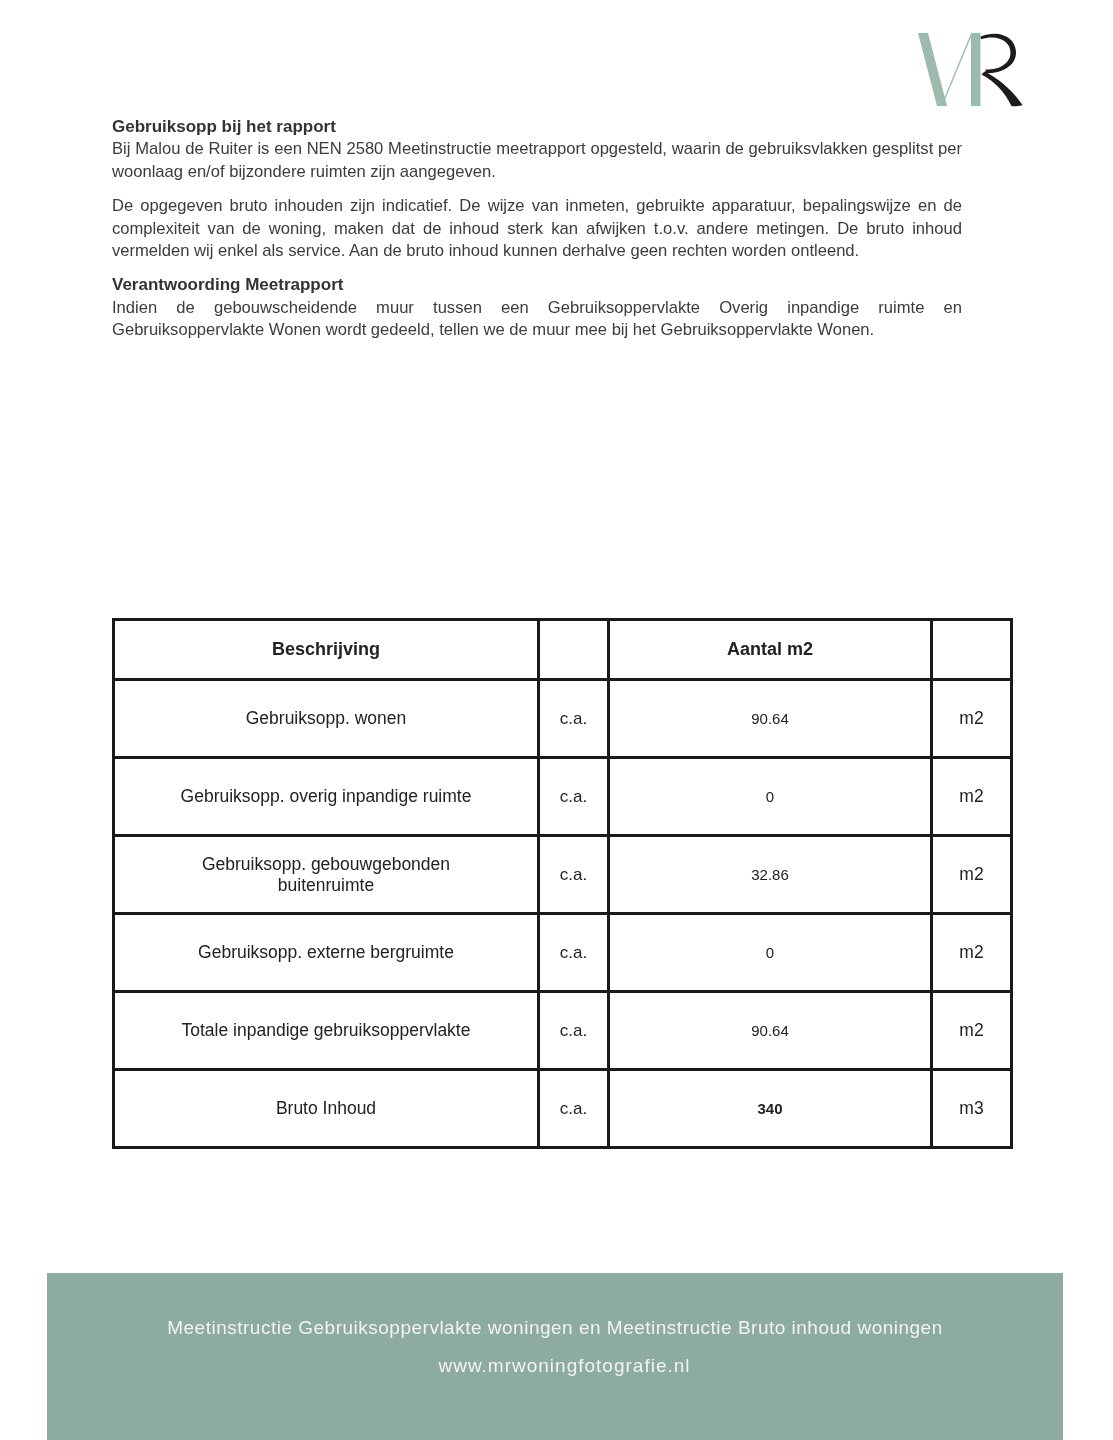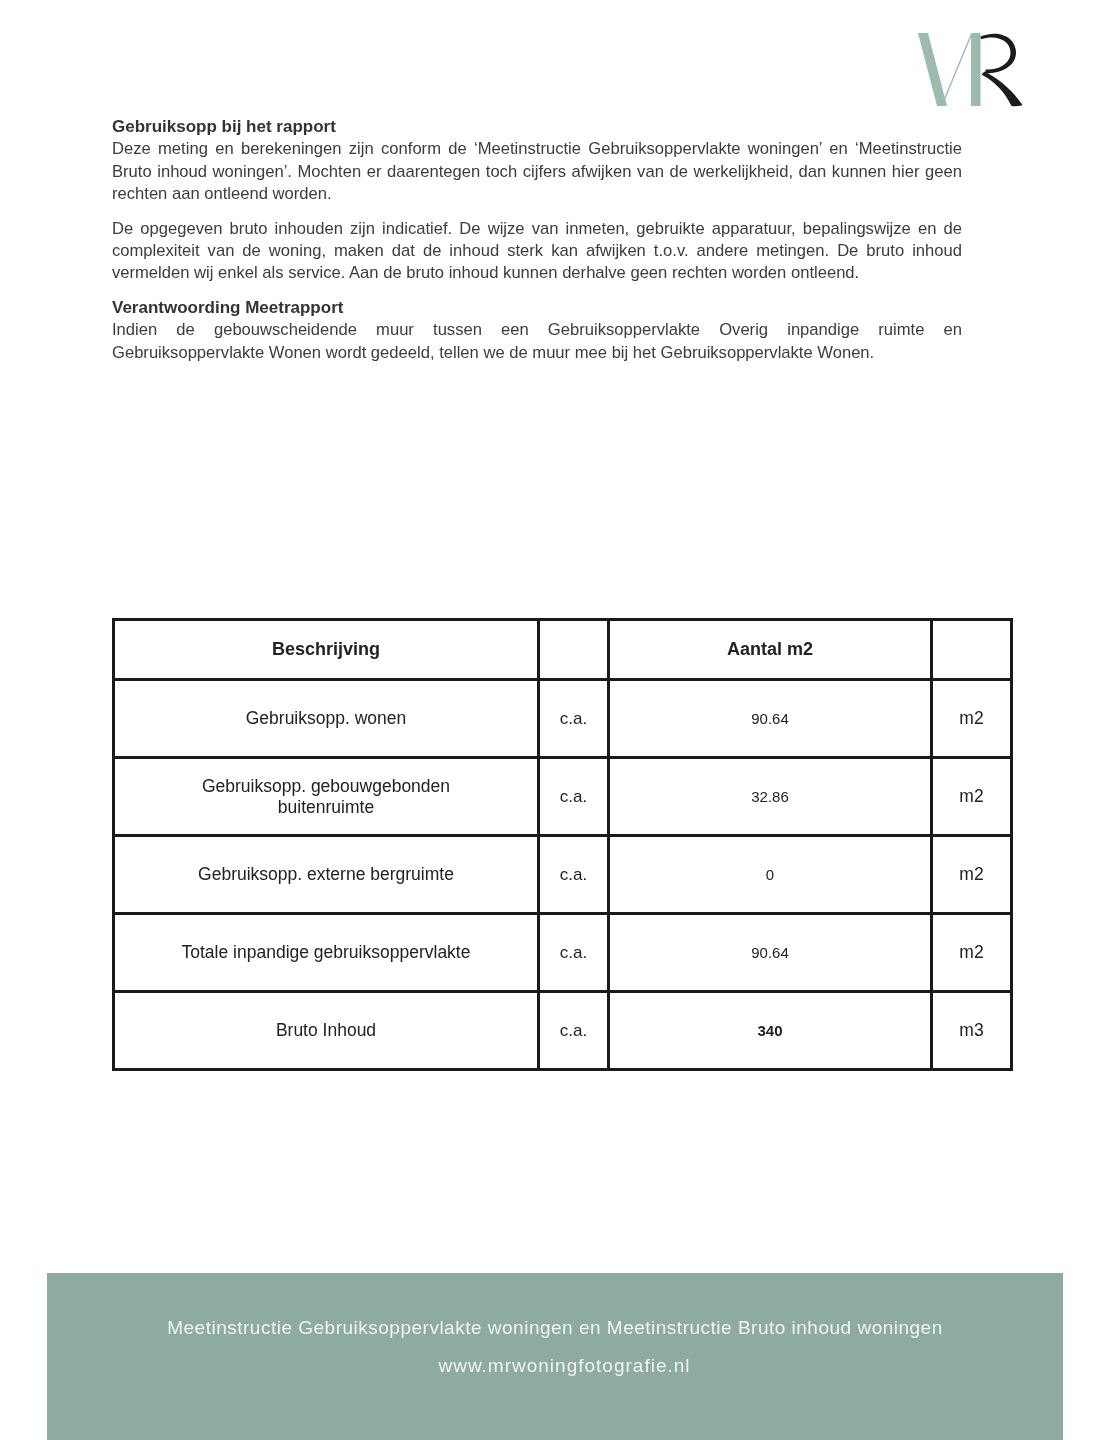--- a/index.html
+++ b/index.html
@@ -123,21 +123,21 @@
     <rect class="logo-green" x="53" y="0" width="9.5" height="73"></rect>
 
     <path class="logo-black" d="M62.5,3.5 C82,-4 98,5 98,19.5 C98,33.5 83,40.5 67.5,40.2 L67.5,36.6 C80.5,37 92.5,31 92.5,19.5 C92.5,8.5 80,0.8 63,6.2 Z"></path>
 
     <path class="logo-black" d="M66.5,38.5 C81,45.5 94.5,57.5 104.5,72 C104.7,72.8 96,73.6 93.5,73 C86.5,59 76.5,48 63.5,41.5 Z"></path>
   </svg>
 </div>
 
 <div class="doc-text">
   <h3 class="sec-heading">Gebruiksopp bij het rapport</h3>
-  <p class="line">Deze meting en berekeningen zijn conform de ‘Meetinstructie Gebruiksoppervlakte woningen’ en ‘Meetinstructie Bruto inhoud woningen’. Mochten er daarentegen toch cijfers afwijken van de werkelijkheid, dan kunnen hier geen rechten aan ontleend worden.</p>
+  <p class="line">Bij Malou de Ruiter is een NEN 2580 Meetinstructie meetrapport opgesteld, waarin de gebruiksvlakken gesplitst per woonlaag en/of bijzondere ruimten zijn aangegeven.</p>
   <div class="block-gap"></div>
   <p class="line">De opgegeven bruto inhouden zijn indicatief. De wijze van inmeten, gebruikte apparatuur, bepalingswijze en de complexiteit van de woning, maken dat de inhoud sterk kan afwijken t.o.v. andere metingen. De bruto inhoud vermelden wij enkel als service. Aan de bruto inhoud kunnen derhalve geen rechten worden ontleend.</p>
   <div class="block-gap"></div>
   <h3 class="sec-heading">Verantwoording Meetrapport</h3>
   <p class="line">Indien de gebouwscheidende muur tussen een Gebruiksoppervlakte Overig inpandige ruimte en Gebruiksoppervlakte Wonen wordt gedeeld, tellen we de muur mee bij het Gebruiksoppervlakte Wonen.</p>
 </div>
 
 <div class="table-wrap">
   <table class="meet-table">
     <colgroup>
@@ -155,20 +155,26 @@
       </tr>
     </thead>
     <tbody id="table-body">
   <tr>
     <td class="col-beschrijving">Gebruiksopp. wonen</td>
     <td class="col-ca">c.a.</td>
     <td class="col-aantal">90.64</td>
     <td class="col-eenheid">m2</td>
   </tr>
 
+  <tr>
+    <td class="col-beschrijving">Gebruiksopp. overig inpandige ruimte</td>
+    <td class="col-ca">c.a.</td>
+    <td class="col-aantal">0</td>
+    <td class="col-eenheid">m2</td>
+  </tr>
 
   <tr>
     <td class="col-beschrijving">Gebruiksopp. gebouwgebonden
 buitenruimte</td>
     <td class="col-ca">c.a.</td>
     <td class="col-aantal">32.86</td>
     <td class="col-eenheid">m2</td>
   </tr>
 
   <tr>

